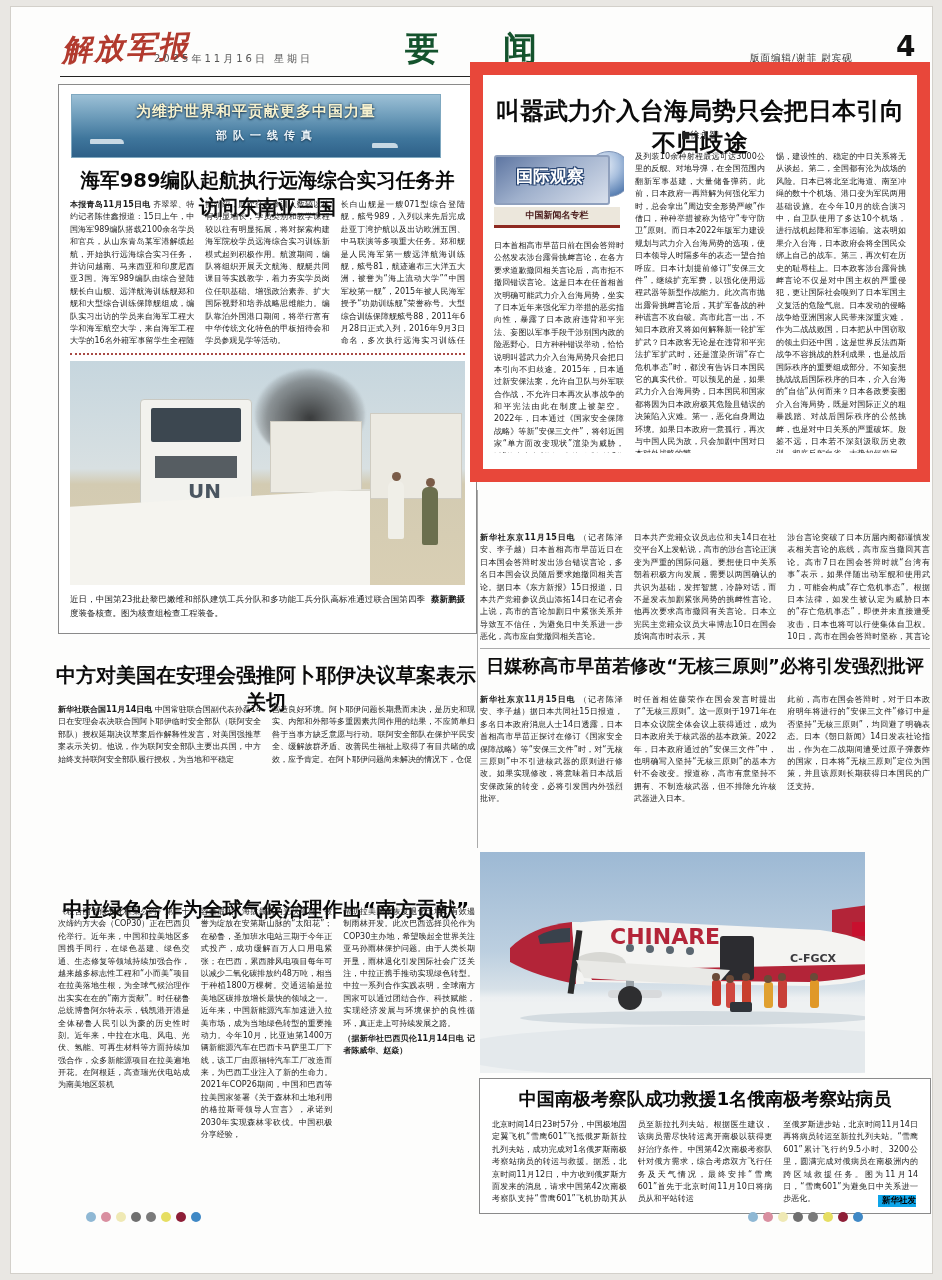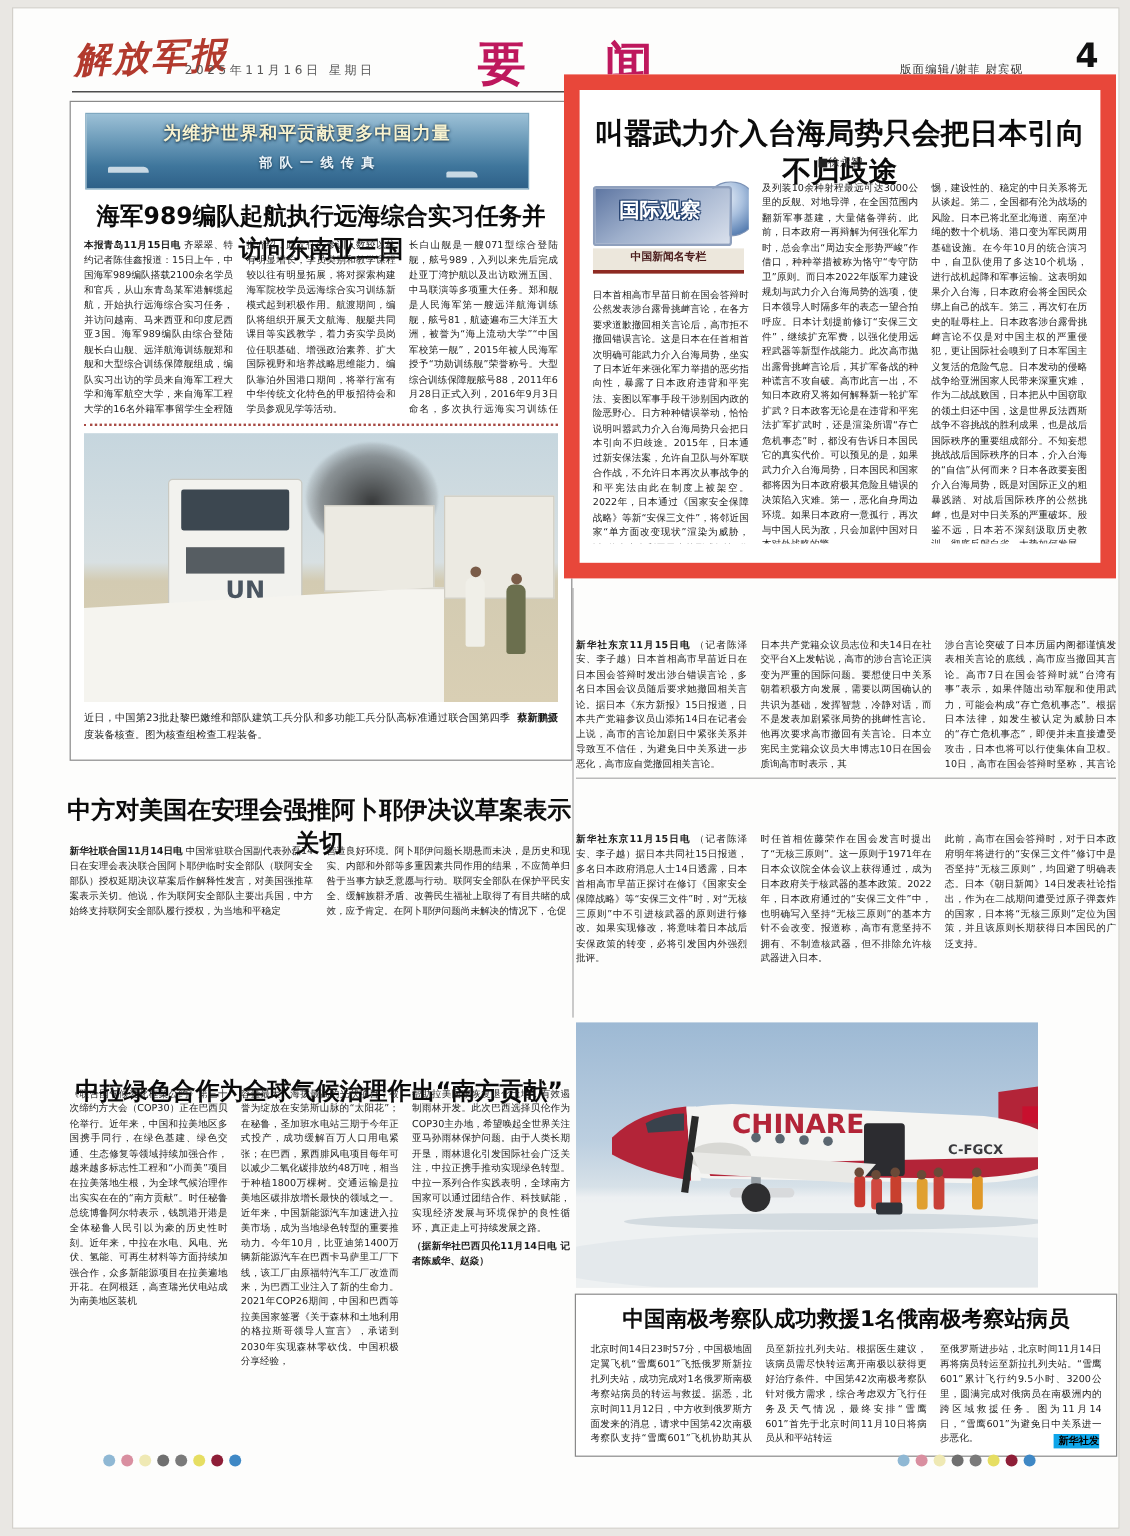--- a/index.html
+++ b/index.html
@@ -6,22 +6,22 @@
   #stage{position:relative;width:942px;height:1280px;background:#e9e7e3;
          font-family:"DejaVu Sans","Liberation Sans",sans-serif;overflow:hidden;}
   #paper{position:absolute;left:10px;top:6px;width:921px;height:1266px;
          background:#fdfdfc;border:1px solid #d3d0ca;}
   .abs{position:absolute;}
   
   .masthead{left:62px;top:28px;font-size:30px;font-weight:bold;font-style:italic;
             color:#b23a2e;font-family:"DejaVu Serif","Liberation Serif",serif;
             transform:rotate(-2deg);letter-spacing:2px;}
   .date{left:154px;top:52px;font-size:10px;color:#555;letter-spacing:3px;}
-  .section-title{left:0;top:26px;width:942px;text-align:center;font-size:40px;
-            font-weight:bold;color:#be185d;letter-spacing:26px;text-indent:26px;}
+  .section-title{left:0;top:26px;width:942px;text-align:center;font-size:34px;
+            font-weight:bold;color:#14532d;letter-spacing:26px;text-indent:26px;}
   .editors{left:750px;top:52px;font-size:9.5px;color:#333;letter-spacing:1px;}
   .pagenum{left:896px;top:30px;font-size:28px;font-weight:bold;color:#111;}
   .header-rule{left:60px;top:76px;width:822px;height:0;border-top:1.5px solid #222;}
   
   .headline{font-weight:bold;color:#0b0b0b;text-align:center;
             font-family:"DejaVu Sans","Liberation Sans",sans-serif;}
   .cols{display:flex;gap:11px;}
   .col{flex:1;font-size:8px;line-height:1.55;text-align:justify;color:#1c1c1c;overflow:hidden;}
   .lead{font-weight:bold;}
   .rule-v{border-left:1px solid #aaa;width:0;}
@@ -178,20 +178,21 @@
     <div class="col">日本共产党籍众议员志位和夫14日在社交平台X上发帖说，高市的涉台言论正演变为严重的国际问题。要想使日中关系朝着积极方向发展，需要以两国确认的共识为基础，发挥智慧，冷静对话，而不是发表加剧紧张局势的挑衅性言论。他再次要求高市撤回有关言论。日本立宪民主党籍众议员大串博志10日在国会质询高市时表示，其</div>
     <div class="col">涉台言论突破了日本历届内阁都谨慎发表相关言论的底线，高市应当撤回其言论。高市7日在国会答辩时就“台湾有事”表示，如果伴随出动军舰和使用武力，可能会构成“存亡危机事态”。根据日本法律，如发生被认定为威胁日本的“存亡危机事态”，即便并未直接遭受攻击，日本也将可以行使集体自卫权。10日，高市在国会答辩时坚称，其言论遵循日本政府的一贯见解，无意撤回。</div>
   </div>
 
   <div class="abs headline abyei-headline">中方对美国在安理会强推阿卜耶伊决议草案表示关切</div>
   <div class="abs cols abyei-cols">
     <div class="col"><span class="lead">新华社联合国11月14日电</span> <span>中国常驻联合国副代表孙磊14日在安理会表决联合国阿卜耶伊临时安全部队（联阿安全部队）授权延期决议草案后作解释性发言，对美国强推草案表示关切。他说，作为联阿安全部队主要出兵国，中方始终支持联阿安全部队履行授权，为当地和平稳定</span></div>
     <div class="col">营造良好环境。阿卜耶伊问题长期悬而未决，是历史和现实、内部和外部等多重因素共同作用的结果，不应简单归咎于当事方缺乏意愿与行动。联阿安全部队在保护平民安全、缓解族群矛盾、改善民生福祉上取得了有目共睹的成效，应予肯定。在阿卜耶伊问题尚未解决的情况下，仓促</div>
   </div>
 
+  <div class="abs headline nuclear-headline">日媒称高市早苗若修改“无核三原则”必将引发强烈批评</div>
   <div class="abs cols nuclear-cols">
     <div class="col"><span class="lead">新华社东京11月15日电</span> <span>（记者陈泽安、李子越）据日本共同社15日报道，多名日本政府消息人士14日透露，日本首相高市早苗正探讨在修订《国家安全保障战略》等“安保三文件”时，对“无核三原则”中不引进核武器的原则进行修改。如果实现修改，将意味着日本战后安保政策的转变，必将引发国内外强烈批评。</span></div>
     <div class="col">时任首相佐藤荣作在国会发言时提出了“无核三原则”。这一原则于1971年在日本众议院全体会议上获得通过，成为日本政府关于核武器的基本政策。2022年，日本政府通过的“安保三文件”中，也明确写入坚持“无核三原则”的基本方针不会改变。报道称，高市有意坚持不拥有、不制造核武器，但不排除允许核武器进入日本。</div>
     <div class="col">此前，高市在国会答辩时，对于日本政府明年将进行的“安保三文件”修订中是否坚持“无核三原则”，均回避了明确表态。日本《朝日新闻》14日发表社论指出，作为在二战期间遭受过原子弹轰炸的国家，日本将“无核三原则”定位为国策，并且该原则长期获得日本国民的广泛支持。</div>
   </div>
 
   <div class="abs headline latam-headline">中拉绿色合作为全球气候治理作出“南方贡献”</div>
   <div class="abs cols latam-cols">
     <div class="col">《联合国气候变化框架公约》第三十次缔约方大会（COP30）正在巴西贝伦举行。近年来，中国和拉美地区多国携手同行，在绿色基建、绿色交通、生态修复等领域持续加强合作，越来越多标志性工程和“小而美”项目在拉美落地生根，为全球气候治理作出实实在在的“南方贡献”。时任秘鲁总统博鲁阿尔特表示，钱凯港开港是全体秘鲁人民引以为豪的历史性时刻。近年来，中拉在水电、风电、光伏、氢能、可再生材料等方面持续加强合作，众多新能源项目在拉美遍地开花。在阿根廷，高查瑞光伏电站成为南美地区装机</div>
     <div class="col">容量最大、海拔最高的光伏项目，被誉为绽放在安第斯山脉的“太阳花”；在秘鲁，圣加班水电站三期于今年正式投产，成功缓解百万人口用电紧张；在巴西，累西腓风电项目每年可以减少二氧化碳排放约48万吨，相当于种植1800万棵树。交通运输是拉美地区碳排放增长最快的领域之一。近年来，中国新能源汽车加速进入拉美市场，成为当地绿色转型的重要推动力。今年10月，比亚迪第1400万辆新能源汽车在巴西卡马萨里工厂下线，该工厂由原福特汽车工厂改造而来，为巴西工业注入了新的生命力。2021年COP26期间，中国和巴西等拉美国家签署《关于森林和土地利用的格拉斯哥领导人宣言》，承诺到2030年实现森林零砍伐。中国积极分享经验，</div>

